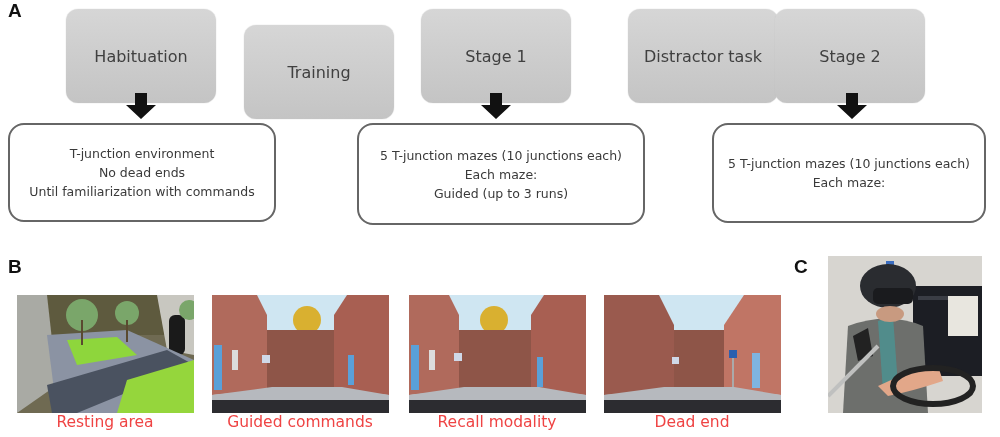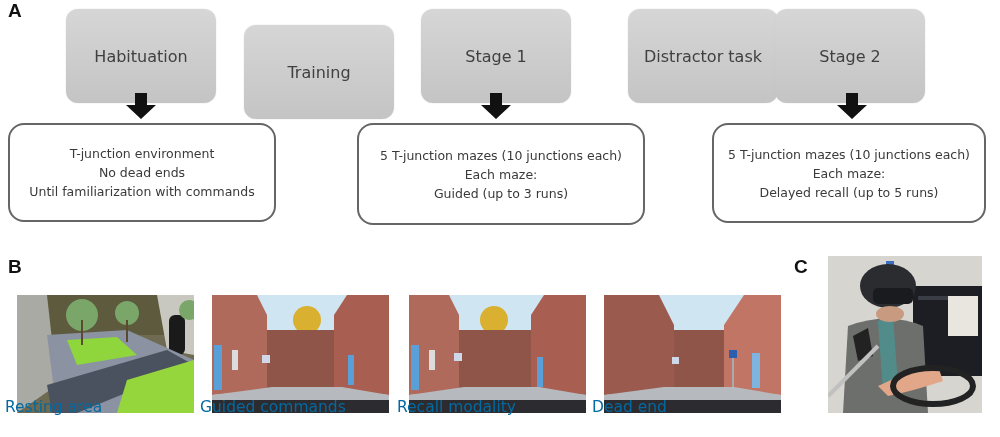--- a/index.html
+++ b/index.html
@@ -6,21 +6,21 @@
   body { width:1000px; height:437px; position:relative; overflow:hidden; font-family:"DejaVu Sans", sans-serif; color:#333; }
   .panel-label { position:absolute; font-family:"Liberation Sans", sans-serif; font-weight:bold; font-size:19px; color:#111; }
   .stage-box { position:absolute; top:9px; width:150px; height:94px; border-radius:12px;
     background:linear-gradient(#d6d6d6, #c4c4c4); display:flex; align-items:center; justify-content:center;
     font-size:16px; color:#404040; box-shadow:0 0 1px #bbb; }
   .arrow { position:absolute; top:93px; width:30px; height:26px; }
   .desc-box { position:absolute; border:2px solid #666; border-radius:16px; background:#fff;
     display:flex; flex-direction:column; align-items:center; justify-content:center;
     font-size:12.5px; line-height:19px; color:#3a3a3a; text-align:center; box-sizing:border-box; }
   .scene { position:absolute; top:295px; width:177px; height:118px; overflow:hidden; }
-  .caption { position:absolute; top:398px; width:200px; font-size:15.5px; color:#0369a1; }
+  .caption { position:absolute; top:413px; width:200px; text-align:center; font-size:15.5px; color:#ef4444; }
   .photo { position:absolute; left:828px; top:256px; width:154px; height:157px; overflow:hidden; }
 </style>
 </head>
 <body>
 
 <div class="panel-label" style="left:8px; top:0px;">A</div>
 
 <div class="stage-box" style="left:66px;">
     <span>Habituation</span>
   </div>
@@ -53,21 +53,20 @@
   <div>Until familiarization with commands</div>
 </div>
 <div class="desc-box" style="left:357px; top:123px; width:288px; height:102px;">
   <div>5 T-junction mazes (10 junctions each)</div>
   <div>Each maze:</div>
   <div>Guided (up to 3 runs)</div>
 </div>
 <div class="desc-box" style="left:712px; top:123px; width:274px; height:100px;">
   <div>5 T-junction mazes (10 junctions each)</div>
   <div>Each maze:</div>
-  <div>Delayed recall (up to 5 runs)</div>
 </div>
 
 <div class="panel-label" style="left:8px; top:256px;">B</div>
 
 <div class="scene" style="left:17px;">
   <svg width="177" height="118" viewBox="0 0 177 118">
     <rect width="177" height="118" fill="#6f6a52"></rect>
     <rect x="20" y="0" width="150" height="40" fill="#5e5a3e"></rect>
     <polygon points="0,0 30,0 40,90 0,118" fill="#a9aaa4"></polygon>
     <polygon points="140,0 177,0 177,60 150,55" fill="#c8c7c0"></polygon>

